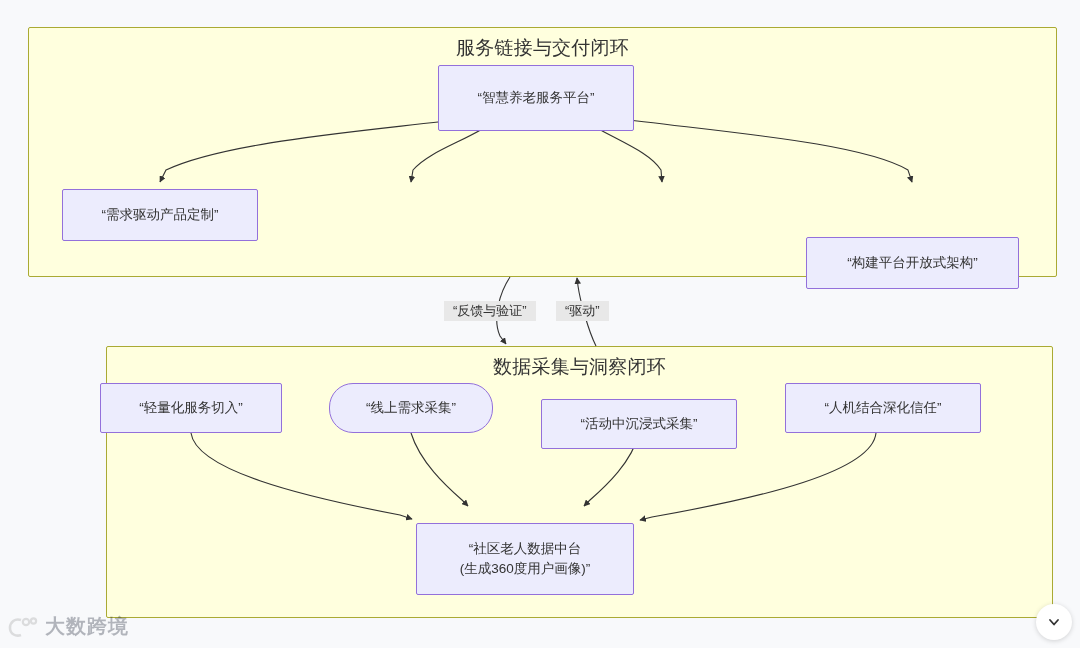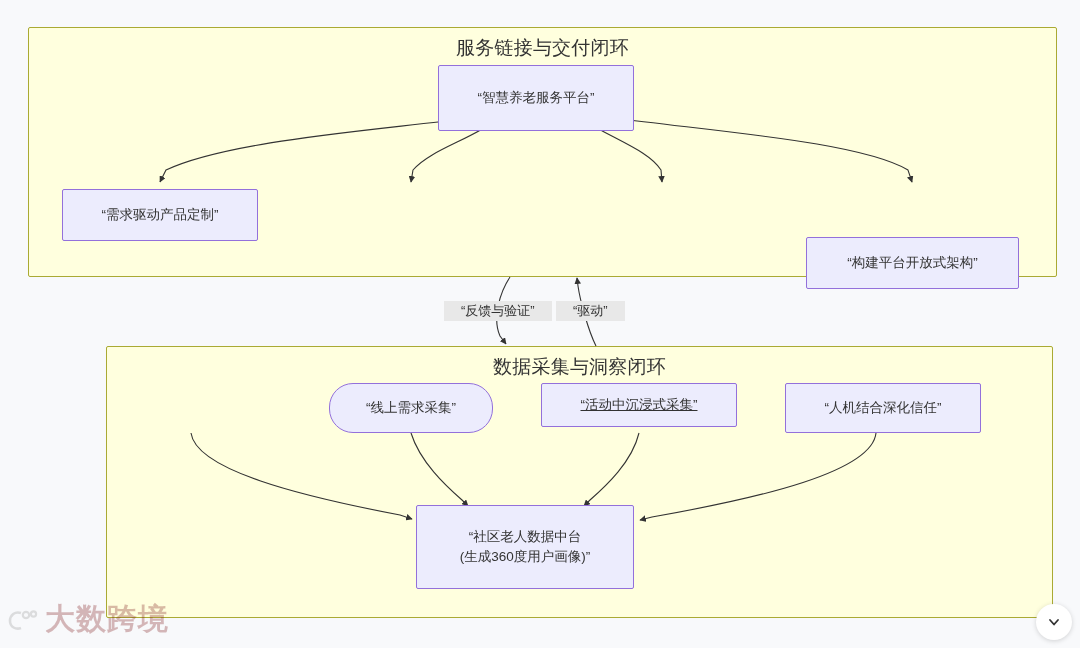--- a/index.html
+++ b/index.html
@@ -50,54 +50,54 @@
   
   #n-platform { left: 438px; top: 65px;  width: 196px; height: 66px; }
   #n-custom   { left: 62px;  top: 189px; width: 196px; height: 52px; align-items: center; }
   #n-saas     { left: 305px; top: 189px; width: 213px; height: 52px; }
   #n-eco      { left: 564px; top: 189px; width: 196px; height: 52px; }
   #n-open     { left: 806px; top: 189px; width: 213px; height: 52px; margin-top: 48px; }
 
   
   #n-light    { left: 100px; top: 383px; width: 182px; height: 50px; }
   #n-online   { left: 329px; top: 383px; width: 164px; height: 50px; border-radius: 24px; }
-  #n-activity { left: 541px; top: 383px; width: 196px; height: 44px; text-decoration: underline; }
+  #n-activity { left: 541px; top: 399px; width: 196px; height: 50px; }
   #n-trust    { left: 785px; top: 383px; width: 196px; height: 50px; }
-  #n-hub      { left: 416px; top: 505px; width: 218px; height: 84px; flex-direction: column; }
+  #n-hub      { left: 416px; top: 523px; width: 218px; height: 72px; flex-direction: column; }
 
   
   .edge-label {
     position: absolute;
     background: #e8e8e8;
     color: #333333;
     font-size: 13px;
-    padding: 1px 17px;
+    padding: 1px 9px;
     white-space: nowrap;
   }
   #lbl-feedback { left: 444px; top: 301px; }
   #lbl-drive    { left: 556px; top: 301px; text-align: right; }
 
   
   #edges { position: absolute; left: 0; top: 0; width: 1080px; height: 648px; pointer-events: none; }
   .edge { fill: none; stroke: #333333; stroke-width: 1.1px; }
 
   
   #watermark {
     position: absolute;
     left: 8px; bottom: 8px;
     display: flex;
     align-items: center;
     gap: 7px;
     opacity: .30;
     user-select: none;
   }
   #watermark .wm-text {
-    font-size: 30px;
+    font-size: 20px;
     font-weight: bold;
-    color: #7f1d1d;
+    color: #0f172a;
     letter-spacing: 1px;
   }
 
   
   #scroll-btn {
     position: absolute;
     right: 8px; bottom: 8px;
     width: 36px; height: 36px;
     border-radius: 50%;
     background: #ffffff;
@@ -150,20 +150,23 @@
   <div class="node" id="n-platform">
     <span>“智慧养老服务平台”</span>
   </div>
   <div class="node" id="n-custom">
     <span>“需求驱动产品定制”</span>
   </div>
   <div class="node" id="n-open">
     <span>“构建平台开放式架构”</span>
   </div>
 
+  <div class="node" id="n-light">
+    <span>“轻量化服务切入”</span>
+  </div>
   <div class="node" id="n-online">
     <span>“线上需求采集”</span>
   </div>
   <div class="node" id="n-activity">
     <span>“活动中沉浸式采集”</span>
   </div>
   <div class="node" id="n-trust">
     <span>“人机结合深化信任”</span>
   </div>
   <div class="node" id="n-hub">

